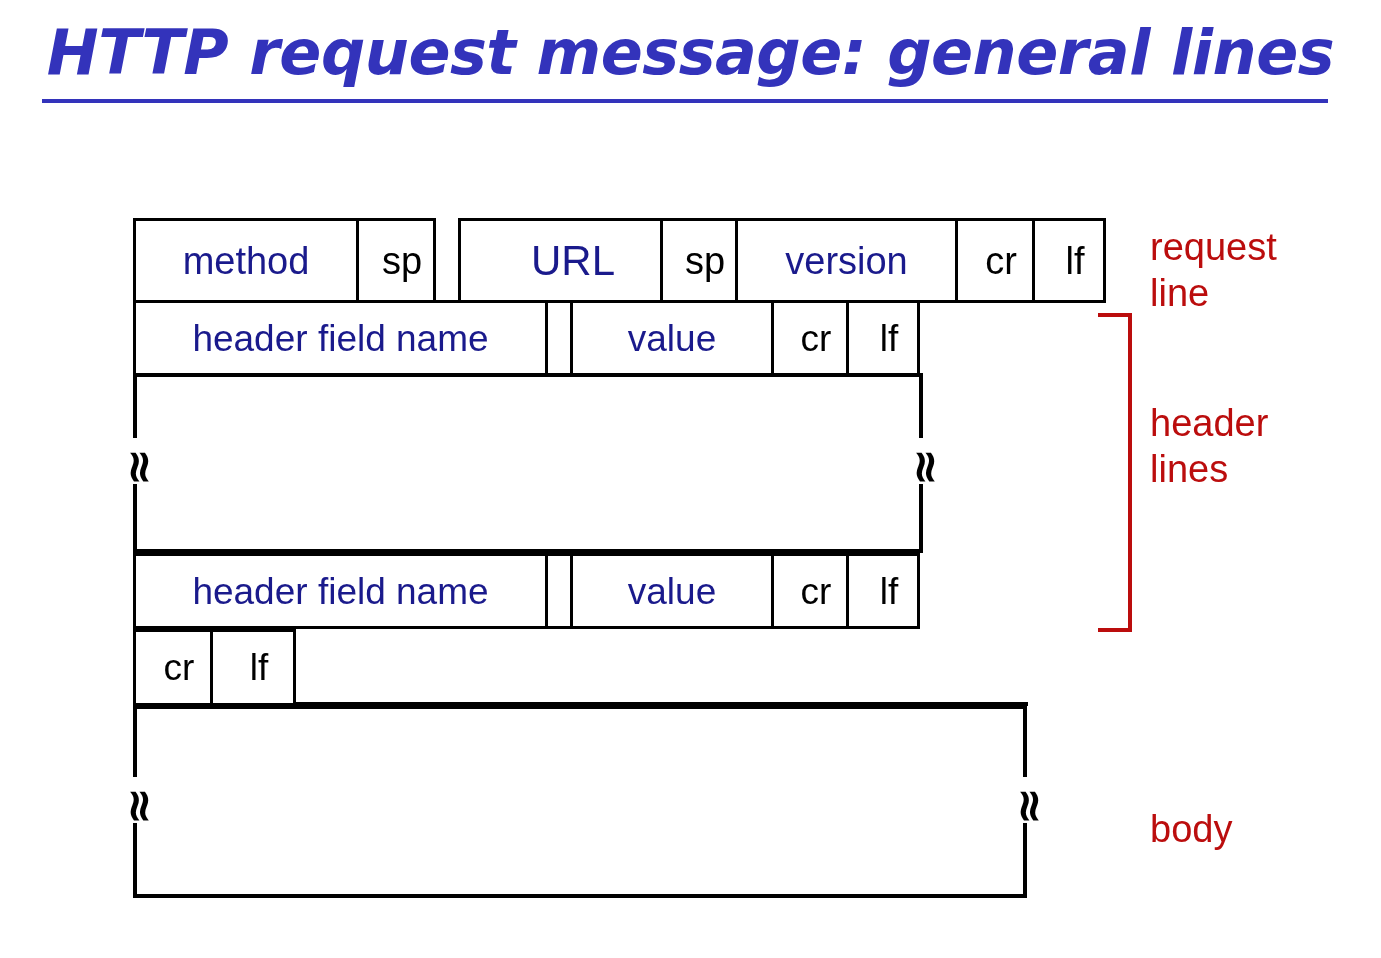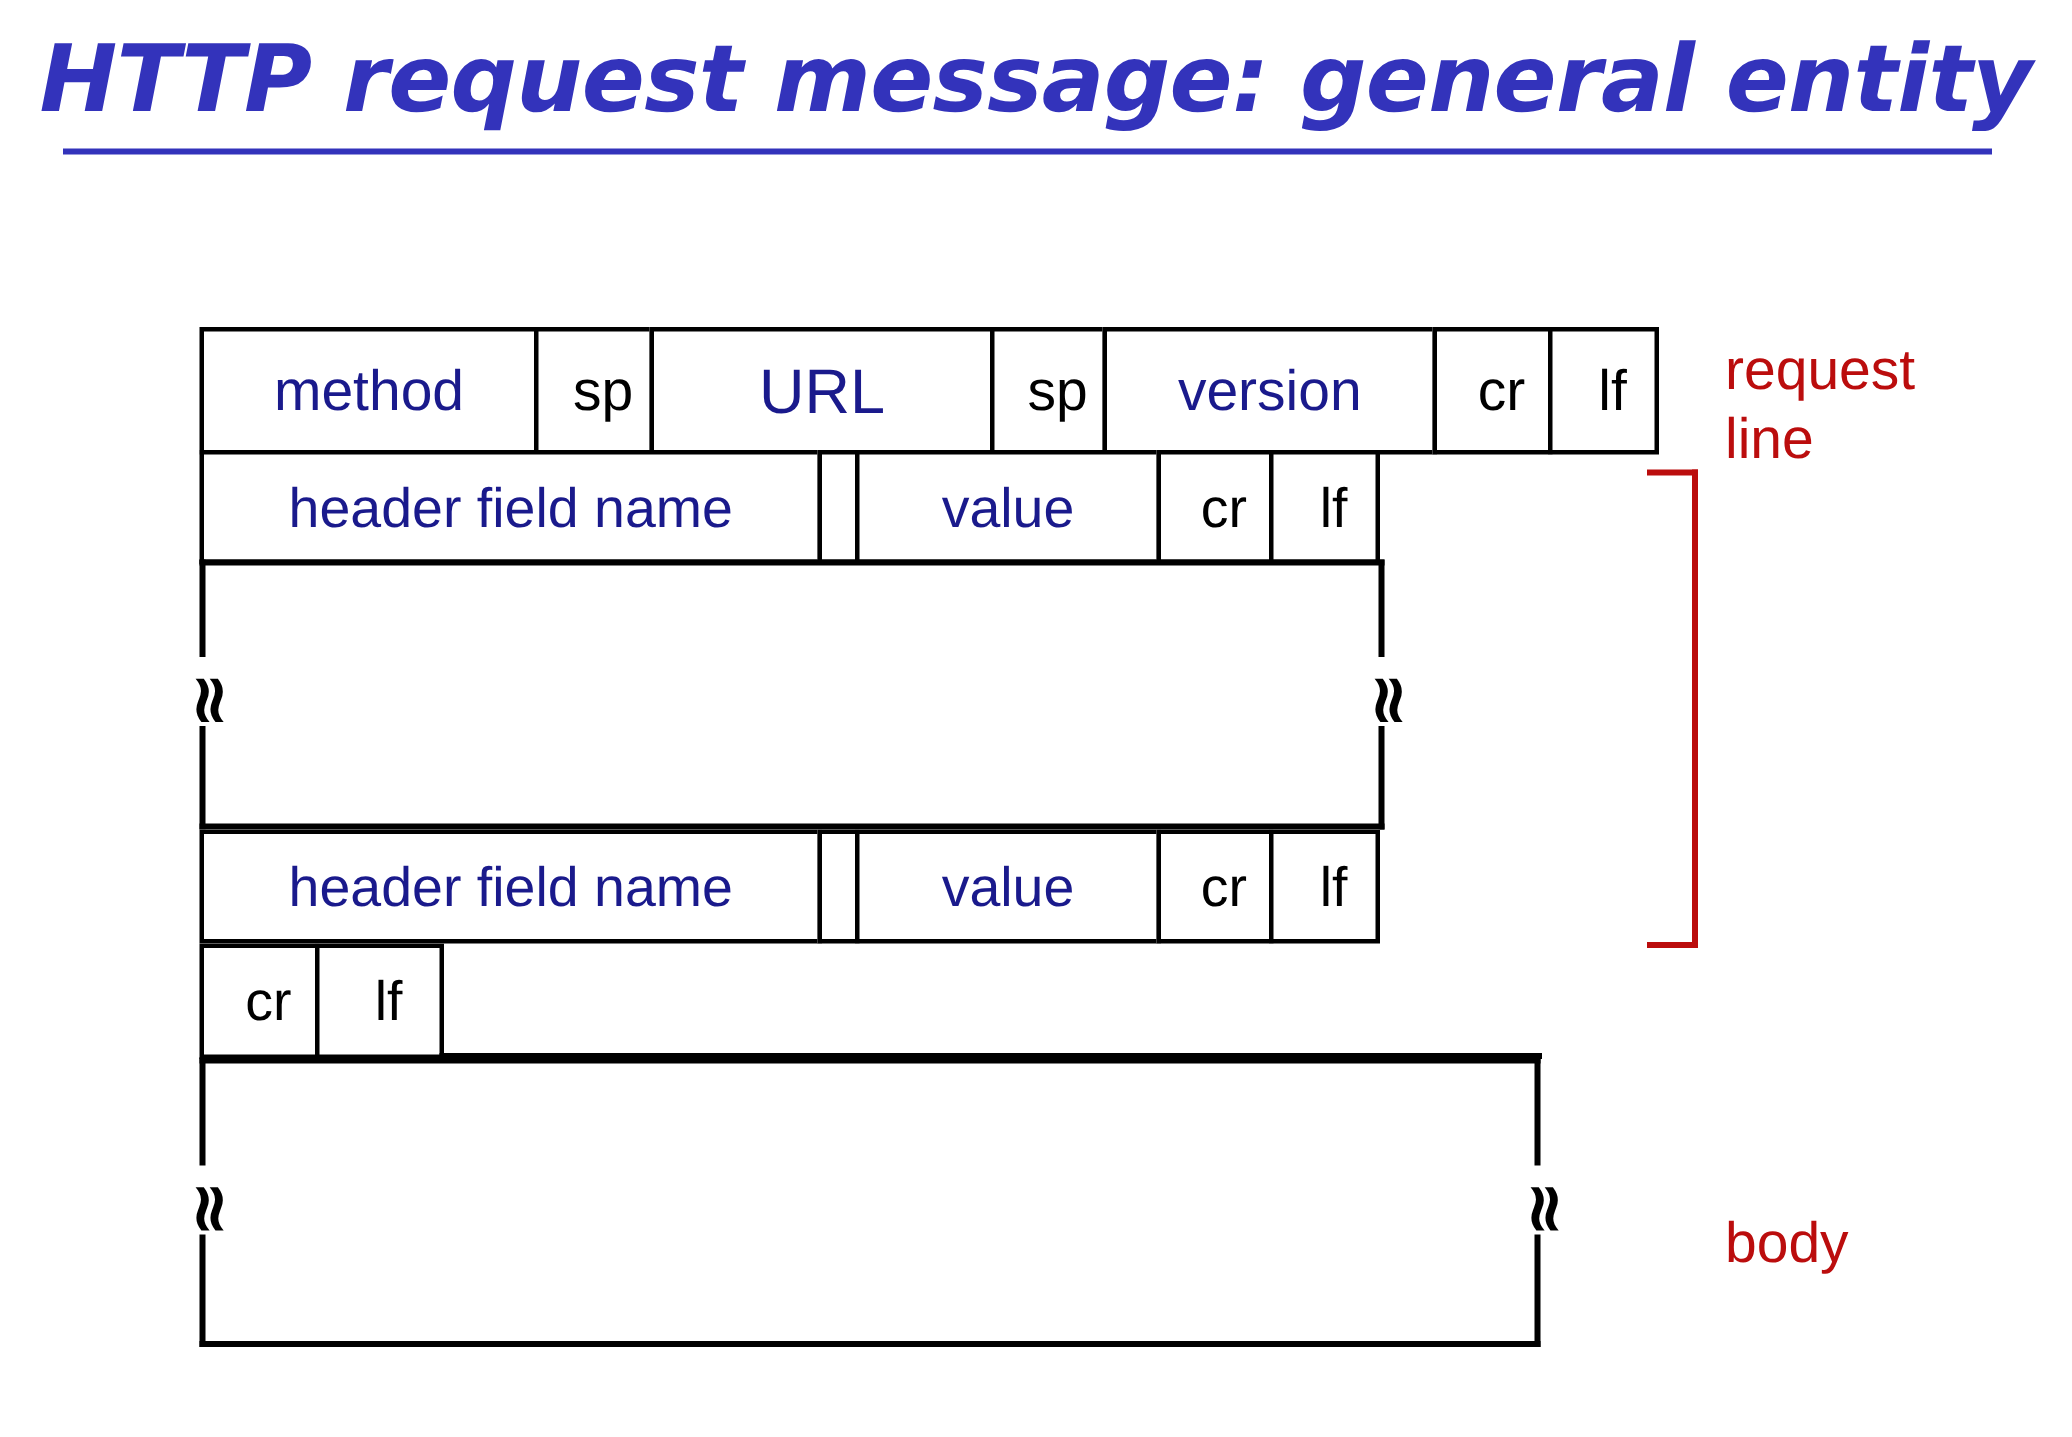--- a/index.html
+++ b/index.html
@@ -97,28 +97,28 @@
   
   .bracket {
     position: absolute;
   }
   .bracket .v { position: absolute; background: #bb0d0d; }
   .bracket .h { position: absolute; background: #bb0d0d; }
 </style>
 </head>
 <body>
 
-<div id="slide-title">HTTP request message: general entity</div>
+<div id="slide-title">HTTP request message: general lines</div>
 <div id="title-rule"></div>
 
 <div id="diagram">
 
   <div class="cell blue" style="left:133px; top:218px; width:226px; height:85px; font-size:38px;">method</div>
   <div class="cell black" style="left:356px; top:218px; width:80px; height:85px; font-size:38px;">sp</div>
-  <div class="cell blue" style="left:433px; top:218px; width:230px; height:85px; font-size:42px;">URL</div>
+  <div class="cell blue" style="left:458px; top:218px; width:230px; height:85px; font-size:42px;">URL</div>
   <div class="cell black" style="left:660px; top:218px; width:78px; height:85px; font-size:38px;">sp</div>
   <div class="cell blue" style="left:735px; top:218px; width:223px; height:85px; font-size:38px;">version</div>
   <div class="cell black" style="left:955px; top:218px; width:80px; height:85px; font-size:38px;">cr</div>
   <div class="cell black" style="left:1032px; top:218px; width:74px; height:85px; font-size:38px;">lf</div>
 
   <div class="cell blue" style="left:133px; top:300px; width:415px; height:76px; font-size:37px;">header field name</div>
   <div class="cell blue" style="left:545px; top:300px; width:28px; height:76px;"></div>
   <div class="cell blue" style="left:570px; top:300px; width:204px; height:76px; font-size:37px;">value</div>
   <div class="cell black" style="left:771px; top:300px; width:78px; height:76px; font-size:37px;">cr</div>
   <div class="cell black" style="left:846px; top:300px; width:74px; height:76px; font-size:37px;">lf</div>
@@ -148,16 +148,18 @@
   <div class="tilde" style="left:1003px; top:772px; width:46px; height:56px;">≈</div>
 
   <div class="body-label" style="left:1150px; top:224px;">request
 line</div>
 
   <div class="bracket">
     <div class="h" style="left:1098px; top:313px; width:34px; height:4px;"></div>
     <div class="v" style="left:1128px; top:313px; width:4px; height:319px;"></div>
     <div class="h" style="left:1098px; top:628px; width:34px; height:4px;"></div>
   </div>
+  <div class="body-label" style="left:1150px; top:400px;">header
+lines</div>
 
   <div class="body-label" style="left:1150px; top:806px;">body</div>
 
 </div>
 
 </body></html>

